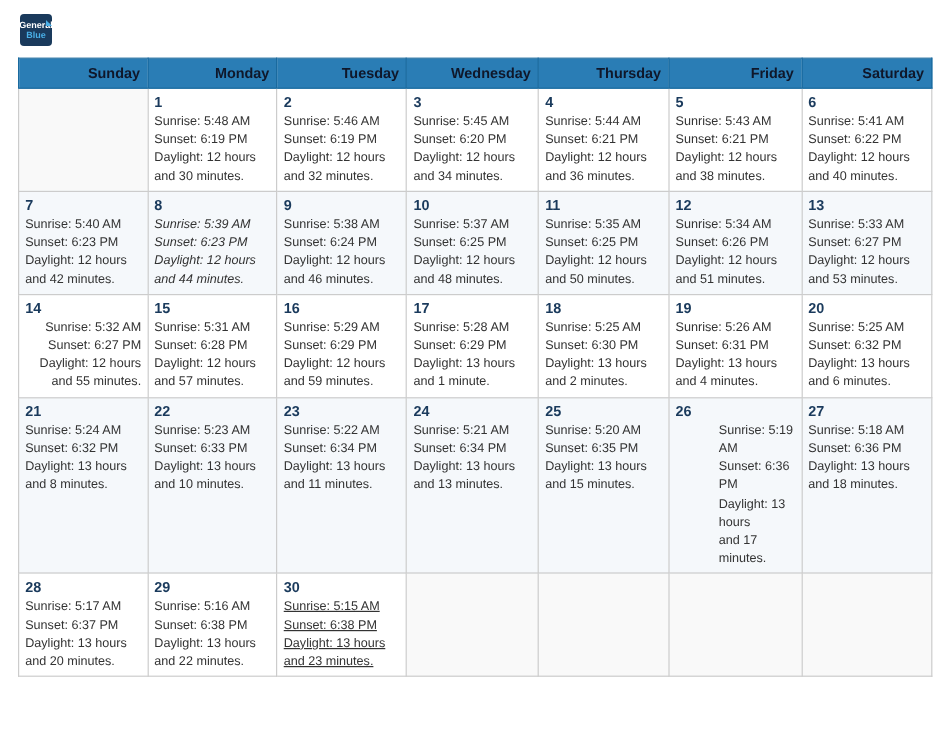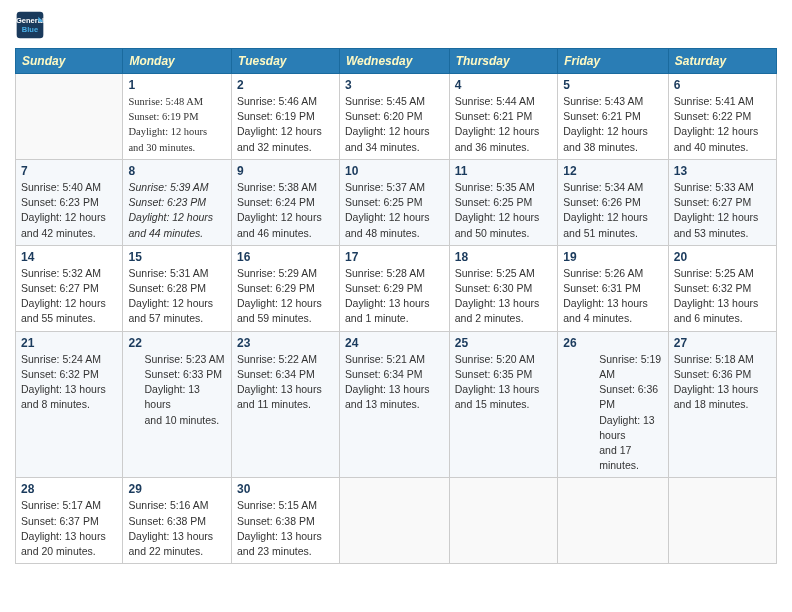--- a/index.html
+++ b/index.html
@@ -41,27 +41,26 @@
       font-size: 14px;
       color: #444;
     }
     .calendar {
       width: 100%;
       border-collapse: collapse;
       font-size: 11px;
     }
     .calendar th {
       background: #2a7db5;
-      color: #fef9c3;
-      text-align: left;
+      color: #0f172a;
+      text-align: right;
       padding: 5px 6px;
       font-size: 12px;
       font-weight: bold;
       border: 1px solid #1a6a9e;
-      font-style: italic;
     }
     .calendar td {
       border: 1px solid #ccc;
       vertical-align: top;
       padding: 4px 5px;
       width: 113px;
       min-height: 80px;
       background: #fff;
     }
     .calendar tr:nth-child(even) td {
@@ -119,21 +118,21 @@
           <th>Thursday</th>
           <th>Friday</th>
           <th>Saturday</th>
         </tr>
     </thead>
     <tbody id="calendar-body">
     <tr class="week-row">
           <td class="empty-cell" style="background: rgb(249, 249, 249);"></td>
           <td>
             <span class="day-num">1</span>
-            <div class="day-info" style="white-space: pre-line; font-family: Liberation Serif, serif;">Sunrise: 5:48 AM
+            <div class="day-info" style="white-space: pre-line;">Sunrise: 5:48 AM
 Sunset: 6:19 PM
 Daylight: 12 hours
 and 30 minutes.</div>
           </td>
           <td>
             <span class="day-num">2</span>
             <div class="day-info" style="white-space: pre-line;">Sunrise: 5:46 AM
 Sunset: 6:19 PM
 Daylight: 12 hours
 and 32 minutes.</div>
@@ -214,21 +213,21 @@
             <span class="day-num">13</span>
             <div class="day-info" style="white-space: pre-line;">Sunrise: 5:33 AM
 Sunset: 6:27 PM
 Daylight: 12 hours
 and 53 minutes.</div>
           </td>
         </tr>
         <tr class="week-row">
           <td>
             <span class="day-num">14</span>
-            <div class="day-info" style="white-space: pre-line;">Sunrise: 5:32 AM
+            <div class="day-info" style="white-space: pre-line; text-align: right;">Sunrise: 5:32 AM
 Sunset: 6:27 PM
 Daylight: 12 hours
 and 55 minutes.</div>
           </td>
           <td>
             <span class="day-num">15</span>
             <div class="day-info" style="white-space: pre-line;">Sunrise: 5:31 AM
 Sunset: 6:28 PM
 Daylight: 12 hours
 and 57 minutes.</div>
@@ -272,21 +271,21 @@
         <tr class="week-row" style="background: rgb(245, 248, 251);">
           <td>
             <span class="day-num">21</span>
             <div class="day-info" style="white-space: pre-line;">Sunrise: 5:24 AM
 Sunset: 6:32 PM
 Daylight: 13 hours
 and 8 minutes.</div>
           </td>
           <td>
             <span class="day-num">22</span>
-            <div class="day-info" style="white-space: pre-line; margin-left: 16px;">Sunrise: 5:23 AM
+            <div class="day-info" style="white-space: pre-line;">Sunrise: 5:23 AM
 Sunset: 6:33 PM
 Daylight: 13 hours
 and 10 minutes.</div>
           </td>
           <td>
             <span class="day-num">23</span>
             <div class="day-info" style="white-space: pre-line;">Sunrise: 5:22 AM
 Sunset: 6:34 PM
 Daylight: 13 hours
 and 11 minutes.</div>
@@ -330,21 +329,21 @@
           </td>
           <td>
             <span class="day-num">29</span>
             <div class="day-info" style="white-space: pre-line;">Sunrise: 5:16 AM
 Sunset: 6:38 PM
 Daylight: 13 hours
 and 22 minutes.</div>
           </td>
           <td>
             <span class="day-num">30</span>
-            <div class="day-info" style="white-space: pre-line;">Sunrise: 5:15 AM
+            <div class="day-info" style="white-space: pre-line; text-decoration: underline;">Sunrise: 5:15 AM
 Sunset: 6:38 PM
 Daylight: 13 hours
 and 23 minutes.</div>
           </td>
           <td class="empty-cell" style="background: rgb(249, 249, 249);"></td>
           <td class="empty-cell" style="background: rgb(249, 249, 249);"></td>
           <td class="empty-cell" style="background: rgb(249, 249, 249);"></td>
           <td class="empty-cell" style="background: rgb(249, 249, 249);"></td>
         </tr>
       </tbody>

